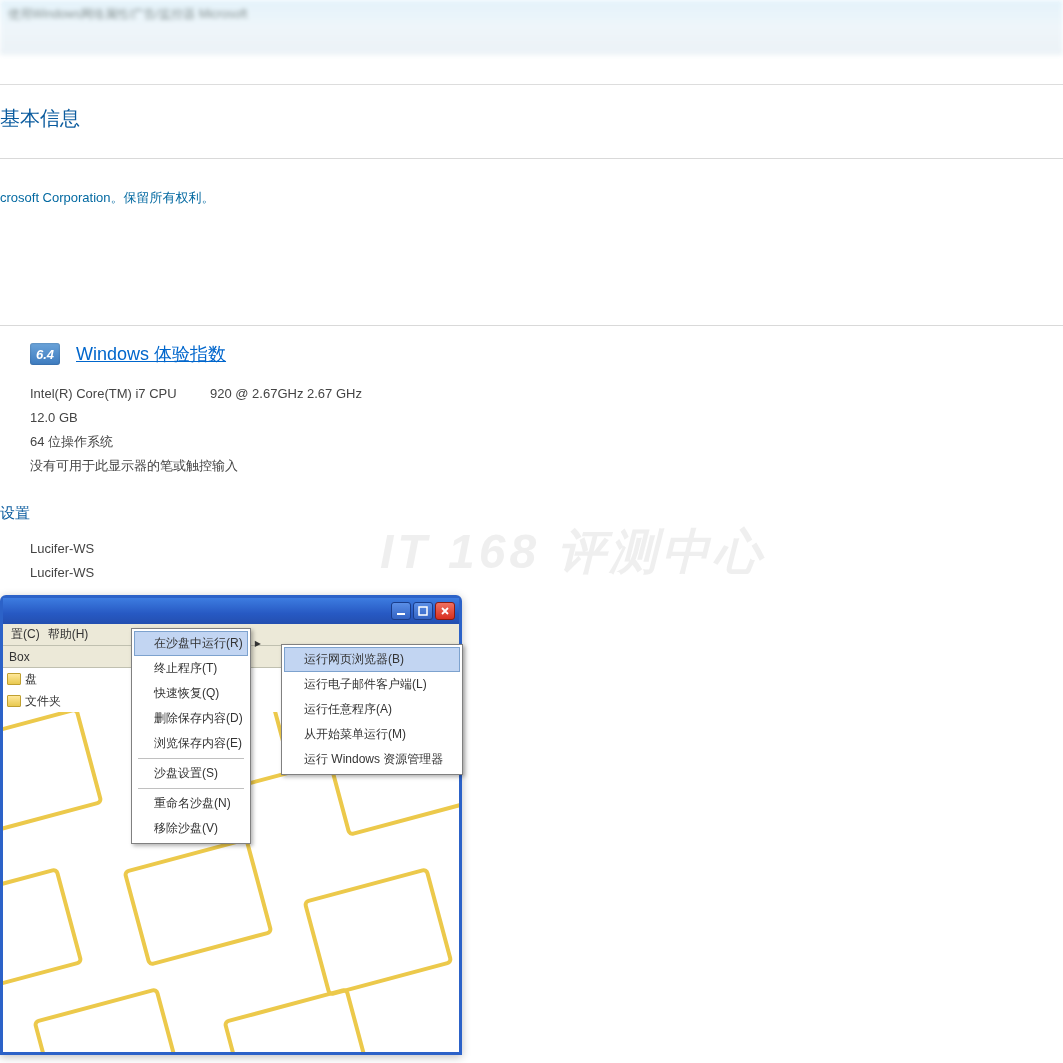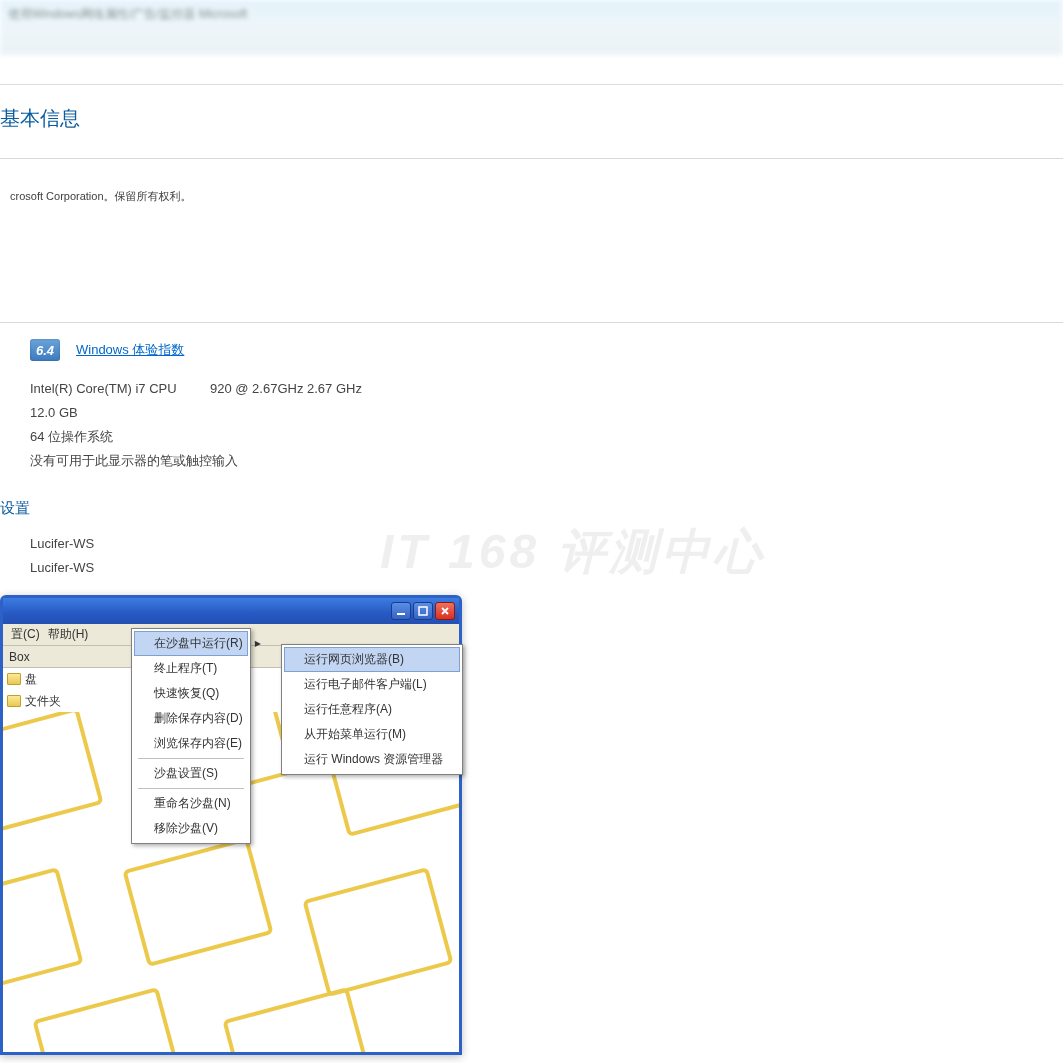--- a/index.html
+++ b/index.html
@@ -48,44 +48,44 @@
       font-size: 20px;
       padding: 20px 0 18px 0;
     }
 
     .divider {
       border-top: 1px solid #d9d9d9;
       margin: 8px 0 30px 0;
     }
 
     .copyright {
-      font-size: 11px;
-      color: #404040;
-      margin-left: 10px;
+      font-size: 13px;
+      color: #0369a1;
+      margin-left: 0;
     }
 
     .gap-big { height: 110px; }
 
     
     .sysinfo { margin-left: 30px; }
     .wei-row { display: flex; align-items: center; gap: 16px; margin-bottom: 16px; }
     .wei-badge {
       width: 30px; height: 22px;
       background: linear-gradient(180deg,#6aa3d9,#3d7bbf);
       border-radius: 3px;
       color: #fff;
       font-weight: bold;
       font-style: italic;
       font-size: 13px;
       display: flex;
       align-items: center;
       justify-content: center;
       box-shadow: inset 0 0 2px rgba(0,0,0,0.3);
     }
-    .wei-link { color: #0066cc; font-size: 13px; }
+    .wei-link { color: #0066cc; font-size: 18px; }
 
     .info-line { color: #444; font-size: 13px; line-height: 1.85; }
     .cpu-line { display: flex; }
     .cpu-name { width: 180px; }
     .cpu-spec { }
 
     .section-label {
       color: #0a5b9e;
       font-size: 15px;
       margin: 26px 0 14px 0;

